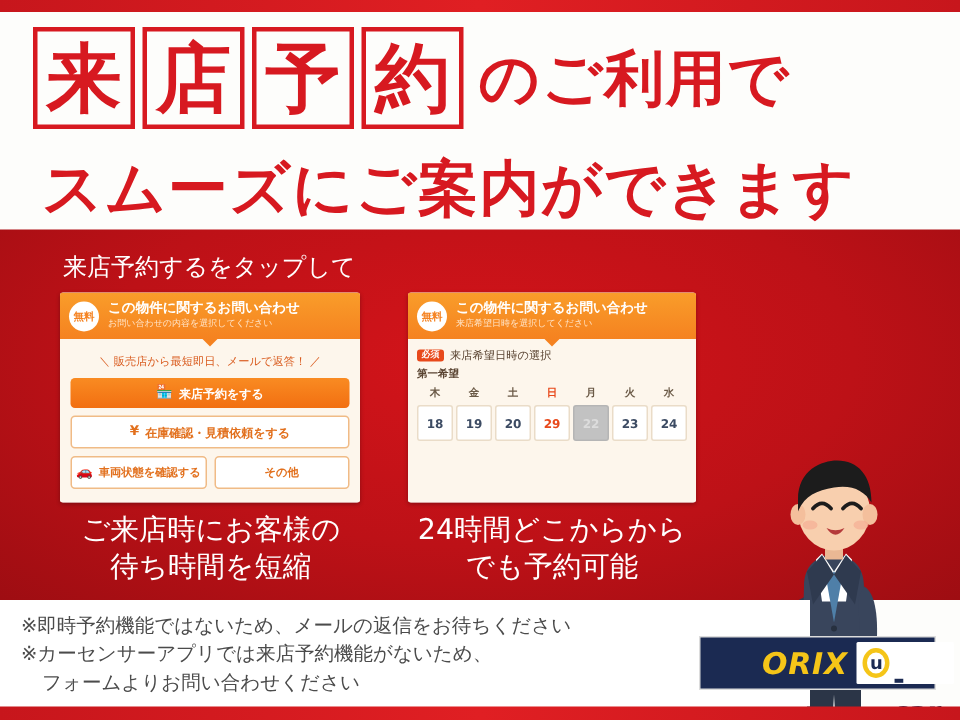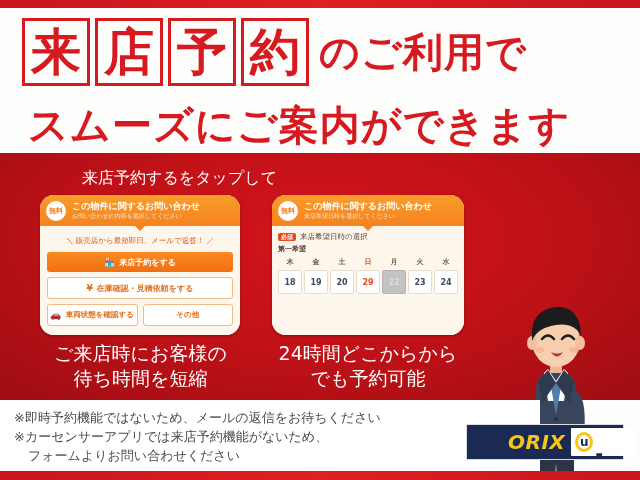--- a/index.html
+++ b/index.html
@@ -27,25 +27,25 @@
   .kanji-box:last-of-type{margin-right:10px;}
   .hline1-tail{color:#d71920;font-size:40px;font-weight:bold;letter-spacing:1px;}
   .hline2{position:absolute;left:28px;top:90px;color:#d71920;
     font-size:40px;font-weight:bold;letter-spacing:1px;white-space:nowrap;}
 
   
   .redbody{position:absolute;left:0;top:153px;width:640px;height:247px;
     background:radial-gradient(ellipse at 50% 35%,#d4141a 0%,#bd1117 55%,#9e0d12 100%);}
 
   .panel-head{position:absolute;color:#ffffff;font-size:16px;white-space:nowrap;}
-  .panel-head.left{left:42px;top:15px;margin-left:40px;}
+  .panel-head.left{left:42px;top:15px;}
   .panel-head.right{left:268px;top:15px;}
 
   
-  .card{position:absolute;background:#ffffff;border-radius:14px;overflow:hidden;
+  .card{position:absolute;background:#ffffff;border-radius:2px;overflow:hidden;
         box-shadow:0 1px 3px rgba(0,0,0,.3);}
   .card.left{left:40px;top:42px;width:200px;height:140px;}
   .card.right{left:272px;top:42px;width:192px;height:140px;}
 
   .card-orange-head{position:relative;background:linear-gradient(180deg,#f99d2a 0%,#f58220 100%);
     height:31px;display:flex;align-items:center;padding:0 6px;box-sizing:border-box;}
   .free-badge{width:20px;height:20px;border-radius:50%;background:#ffffff;color:#f58220;
     font-size:7px;font-weight:bold;display:flex;align-items:center;justify-content:center;
     flex:0 0 auto;margin-right:6px;}
   .head-texts{display:flex;flex-direction:column;justify-content:center;}

